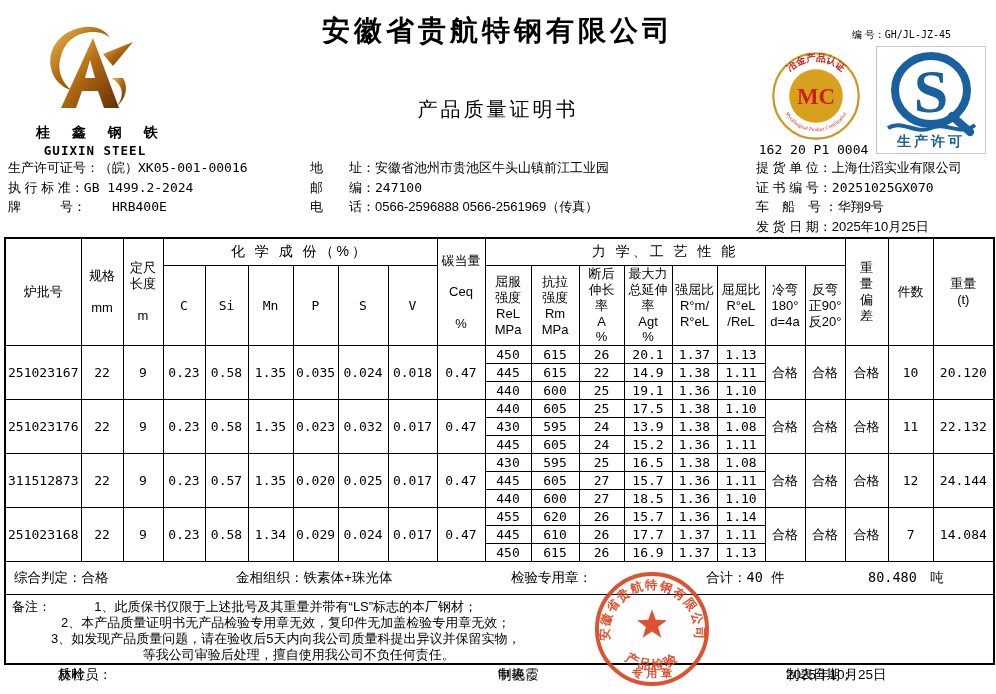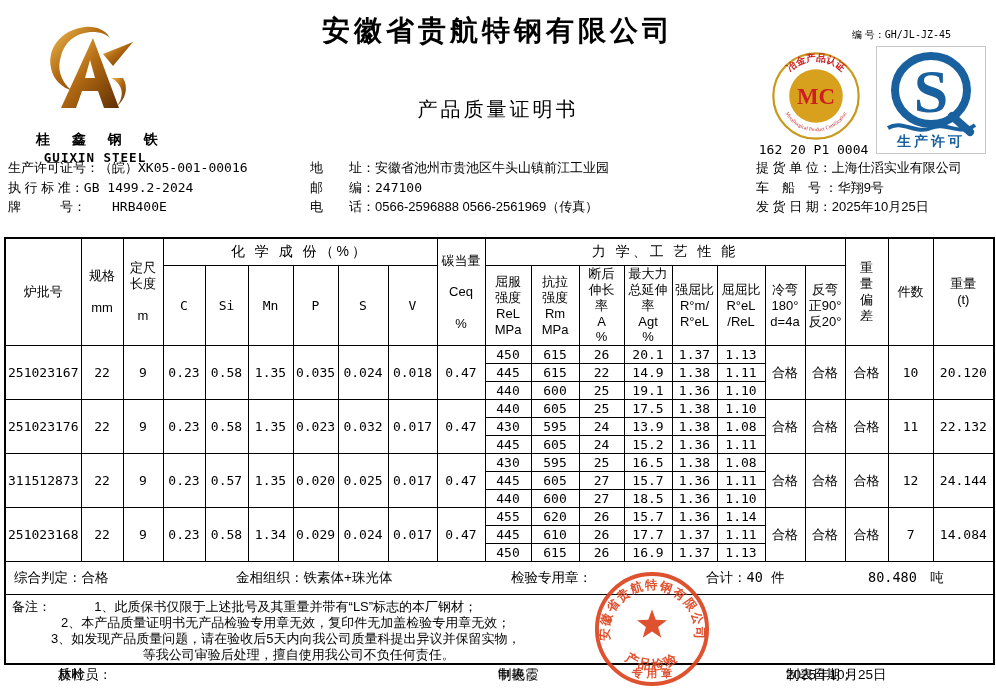--- a/index.html
+++ b/index.html
@@ -6,21 +6,21 @@
   .page{position:relative;width:996px;height:694px;background:#fff;overflow:hidden;
         font-family:"Liberation Sans","DejaVu Sans",sans-serif;color:#000;}
   .mono{font-family:"DejaVu Sans Mono","Liberation Mono",monospace;}
   
   .title-wrap{position:absolute;left:0;top:12px;width:996px;text-align:center;}
   .company-title{font-family:"Liberation Serif","DejaVu Serif",serif;font-size:28px;letter-spacing:4px;font-weight:600;}
   .doc-subtitle{position:absolute;left:0;top:96px;width:996px;text-align:center;
                 font-family:"Liberation Serif","DejaVu Serif",serif;font-size:20px;letter-spacing:3px;}
   .doc-no{position:absolute;left:852px;top:28px;font-size:10px;white-space:nowrap;}
   .logo-block{position:absolute;left:36px;top:26px;width:118px;text-align:center;}
-  .logo-cn{font-size:14px;font-weight:bold;letter-spacing:9px;margin-top:17px;white-space:nowrap;}
+  .logo-cn{font-size:14px;font-weight:bold;letter-spacing:9px;margin-top:10px;white-space:nowrap;}
   .logo-en{font-size:12.5px;font-weight:bold;letter-spacing:1px;margin-top:1px;text-align:center;}
   .mc-wrap{position:absolute;left:772px;top:52px;width:88px;height:88px;}
   .mc-code{position:absolute;left:748px;top:142px;width:136px;text-align:right;font-size:13px;white-space:nowrap;}
   .qs-wrap{position:absolute;left:876px;top:46px;width:110px;height:108px;}
   
   .info{position:absolute;left:0;top:158px;width:996px;font-size:13px;line-height:19.5px;}
   .info-col{position:absolute;top:0;white-space:nowrap;}
   .info-col.c1{left:8px;}
   .info-col.c2{left:310px;}
   .info-col.c3{left:756px;}
@@ -112,20 +112,21 @@
       <div class="info-line"><span class="lbl">执 行 标 准：</span><span class="mono">GB 1499.2-2024</span></div>
       <div class="info-line"><span class="lbl">牌　　　号：</span><span class="mono">　　HRB400E</span></div>
     </div>
     <div class="info-col c2">
       <div class="info-line"><span class="lbl">地　　址：</span><span>安徽省池州市贵池区牛头山镇前江工业园</span></div>
       <div class="info-line"><span class="lbl">邮　　编：</span><span class="mono">247100</span></div>
       <div class="info-line"><span class="lbl">电　　话：</span><span>0566-2596888  0566-2561969（传真）</span></div>
     </div>
     <div class="info-col c3">
       <div class="info-line"><span class="lbl">提 货 单 位：</span><span>上海仕滔实业有限公司</span></div>
+      <div class="info-line"><span class="lbl">证 书 编 号：</span><span class="mono">20251025GX070</span></div>
       <div class="info-line"><span class="lbl">车　船　号 ：</span><span>华翔9号</span></div>
       <div class="info-line"><span class="lbl">发 货 日 期：</span><span>2025年10月25日</span></div>
     </div>
   </div>
 
   <table class="cert">
     <colgroup>
       <col style="width:76px">
         <col style="width:42px">
         <col style="width:40px">

